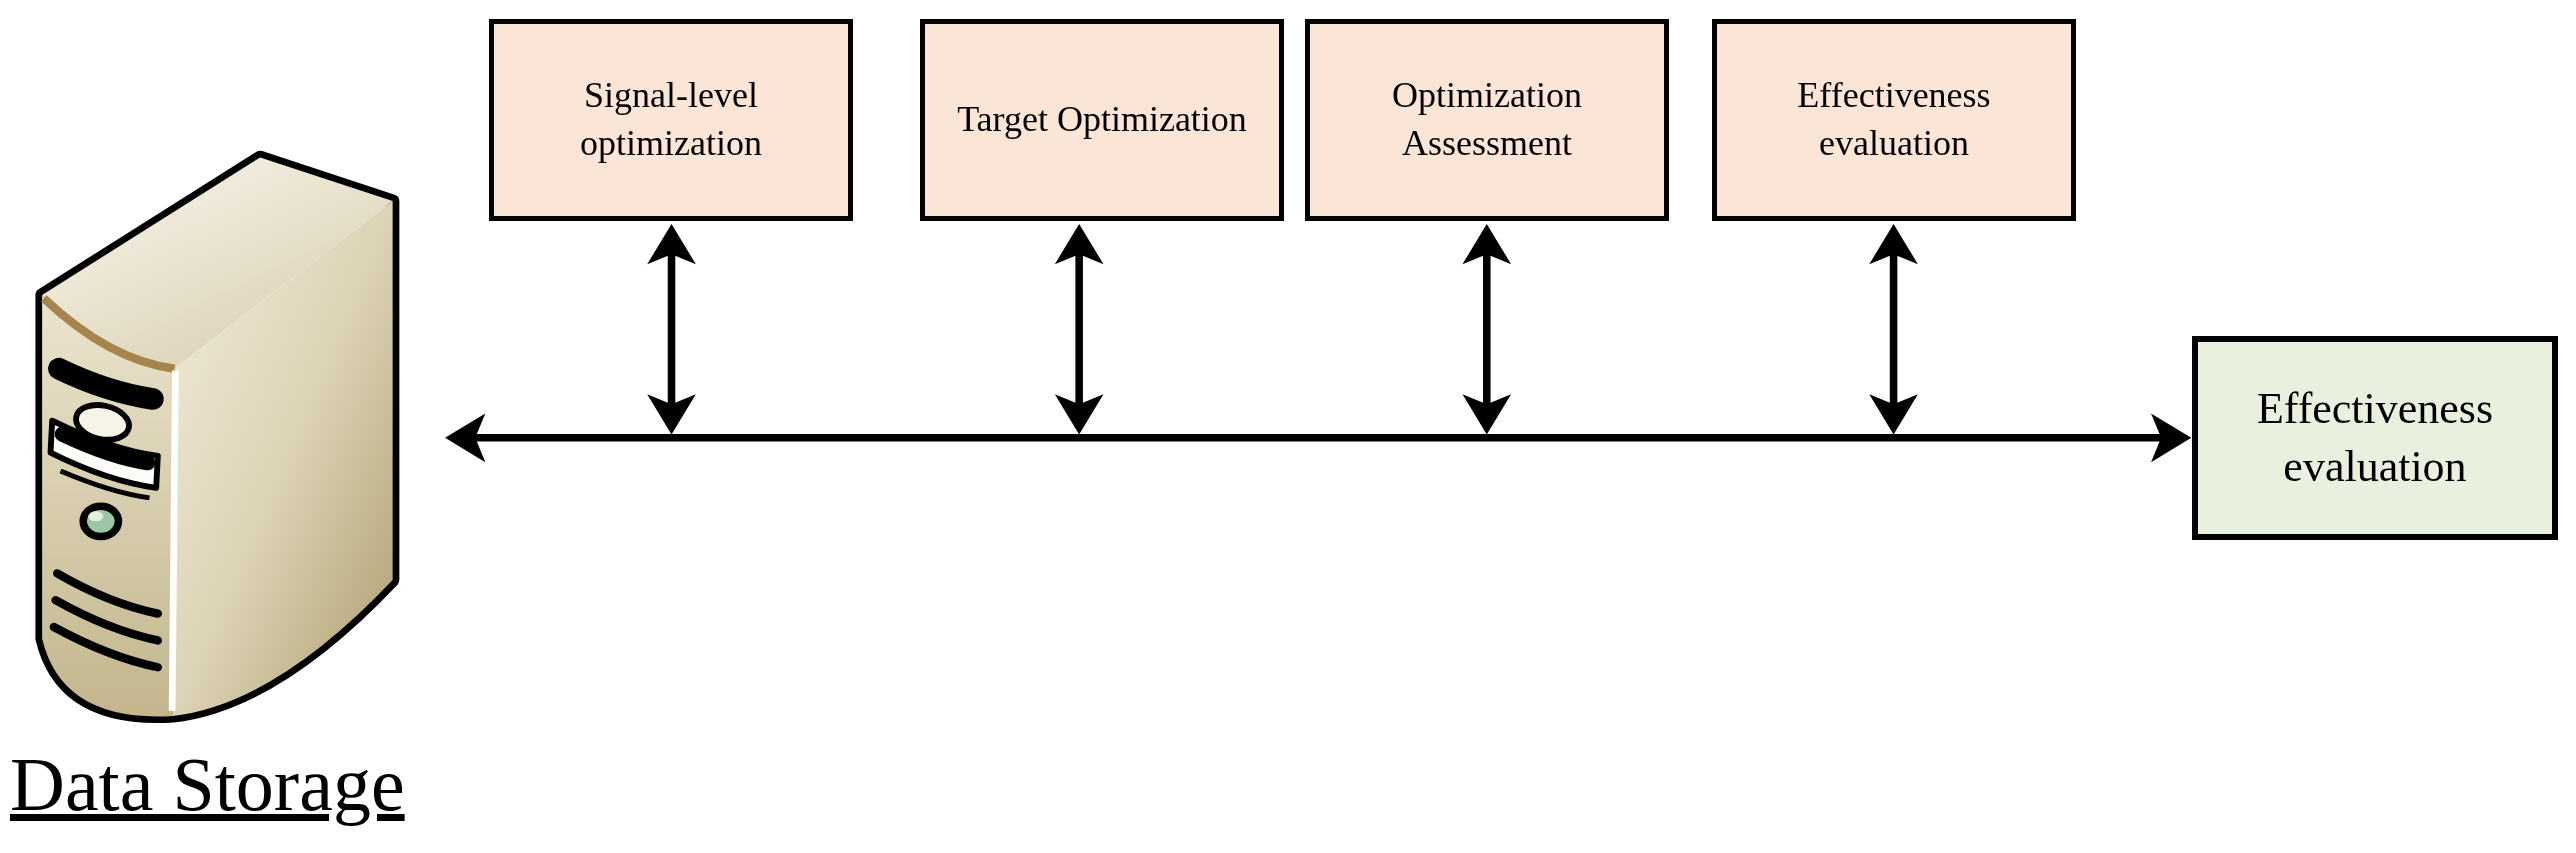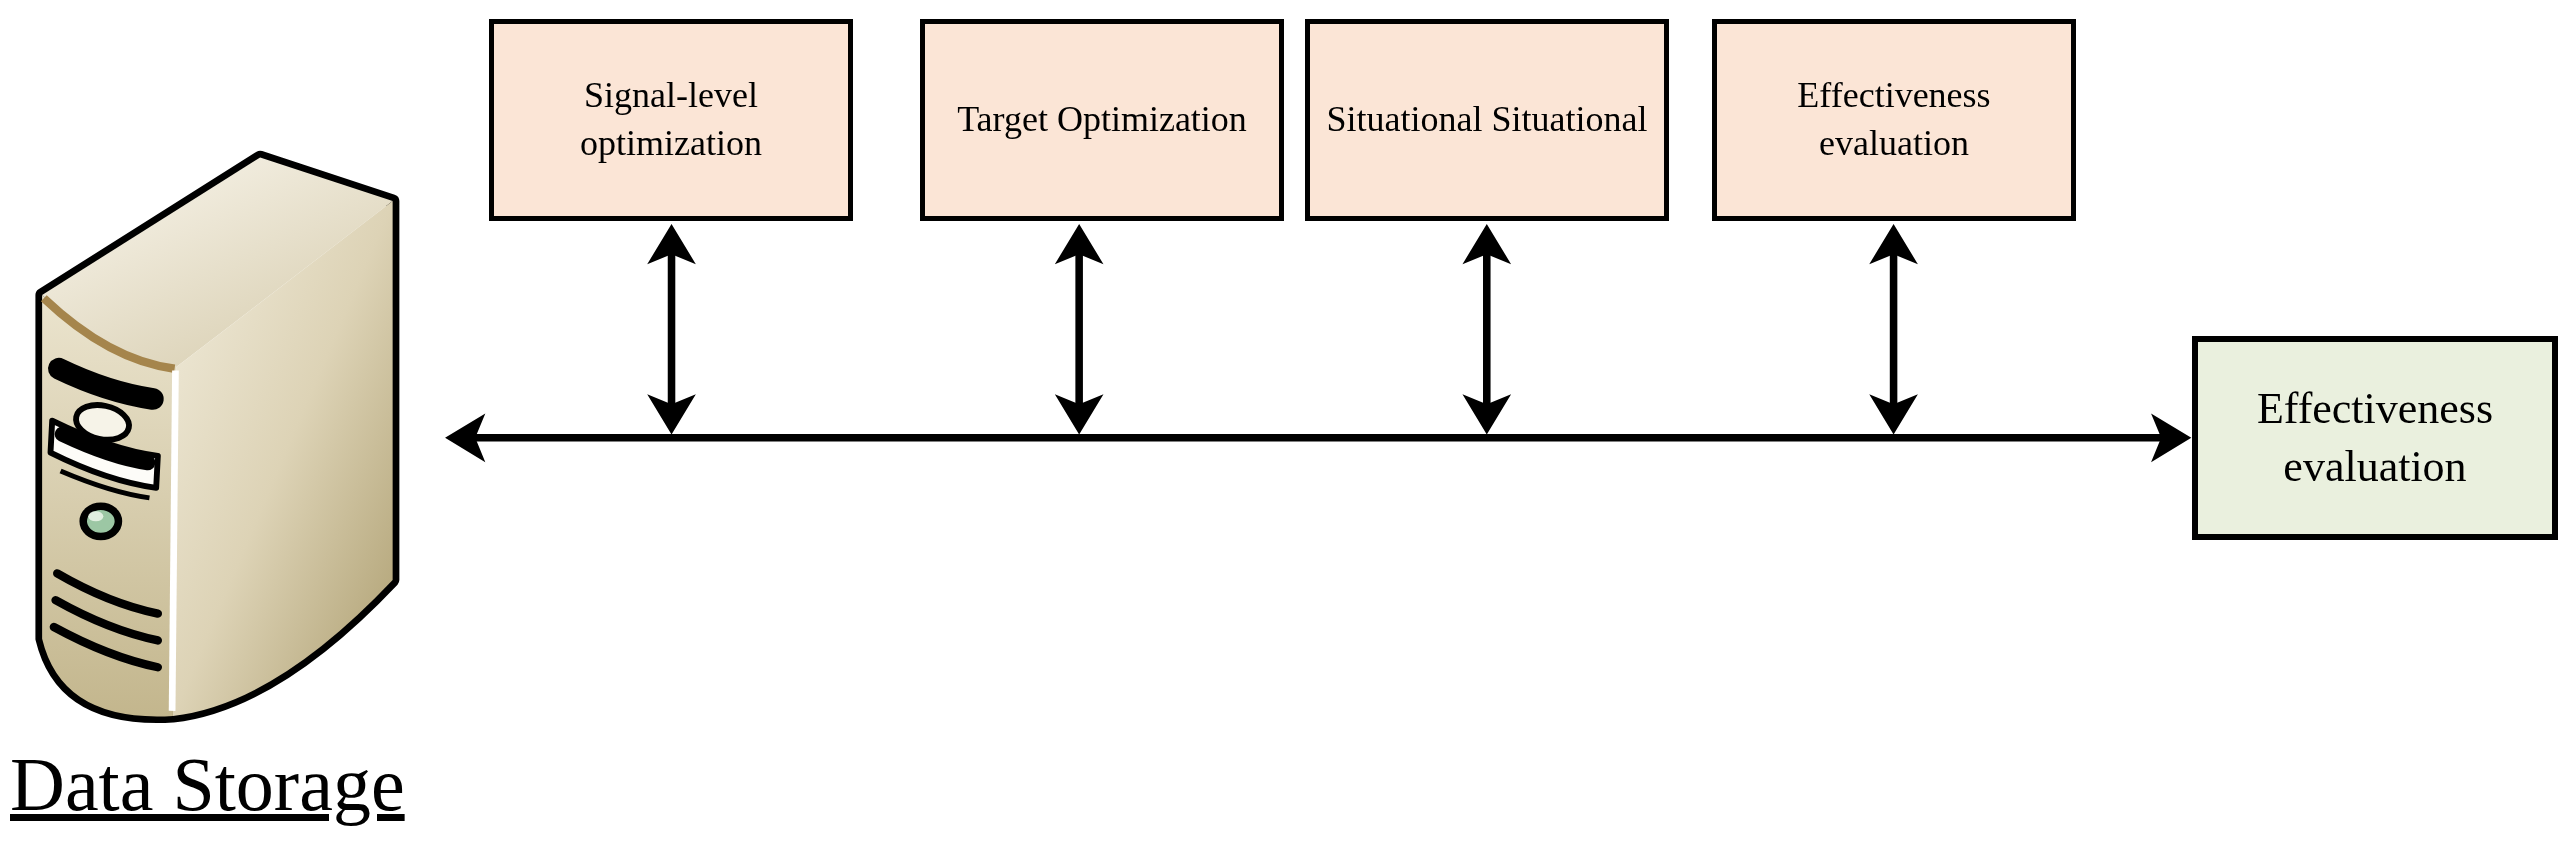--- a/index.html
+++ b/index.html
@@ -163,21 +163,21 @@
 
   <div id="storage-label">Data Storage</div>
 
   <div class="pbox pbox-1" style="background: rgb(251, 229, 214); border-color: rgb(0, 0, 0);">
     <span>Signal-level optimization</span>
   </div>
   <div class="pbox pbox-2" style="background: rgb(251, 229, 214); border-color: rgb(0, 0, 0);">
     <span>Target Optimization</span>
   </div>
   <div class="pbox pbox-3" style="background: rgb(251, 229, 214); border-color: rgb(0, 0, 0);">
-    <span>Situational Situational</span>
+    <span>Optimization Assessment</span>
   </div>
   <div class="pbox pbox-4" style="background: rgb(251, 229, 214); border-color: rgb(0, 0, 0);">
     <span>Effectiveness evaluation</span>
   </div>
 
   <div class="obox" style="background: rgb(234, 240, 222); border-color: rgb(0, 0, 0);">
     <span>Effectiveness evaluation</span>
   </div>
 
 </div>

